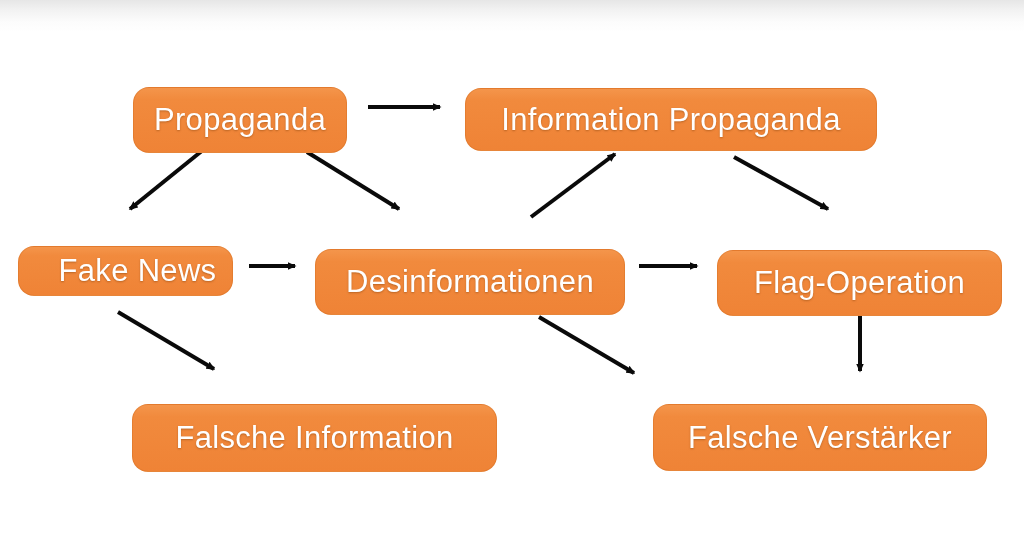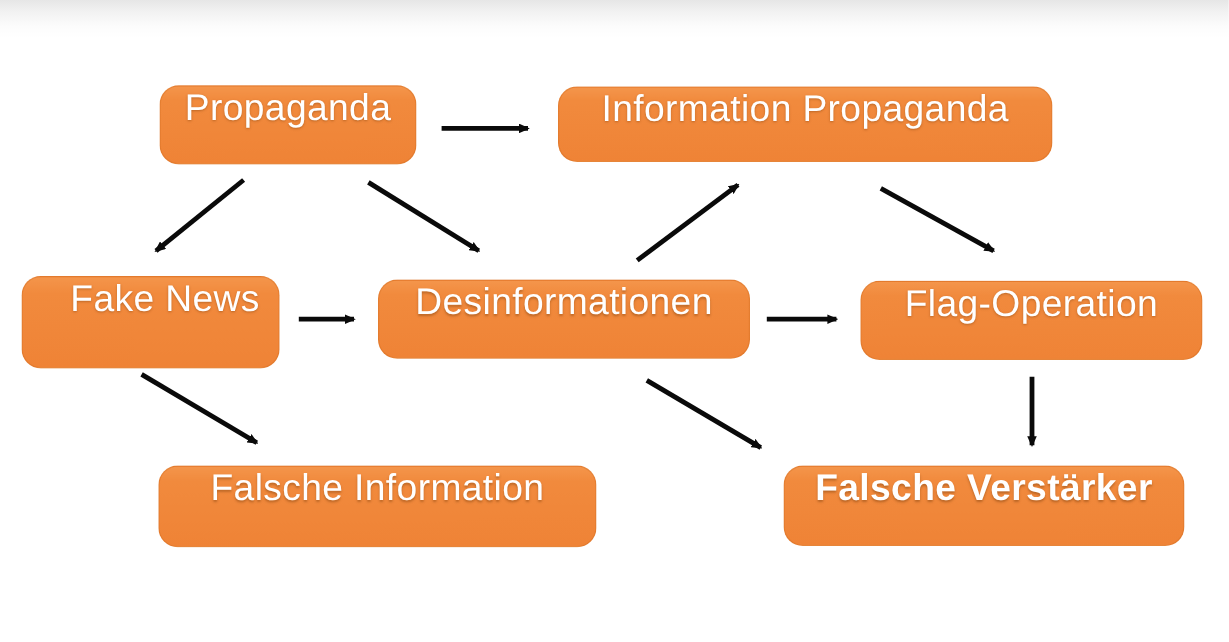--- a/index.html
+++ b/index.html
@@ -19,39 +19,41 @@
     position: absolute;
     left: 0;
     top: 0;
     width: 1024px;
     height: 535px;
     pointer-events: none;
   }
   .node {
     position: absolute;
     display: flex;
+    align-items: center;
     justify-content: center;
     background: linear-gradient(180deg, #f4954b 0%, #f18a3d 18%, #ef8336 100%);
     border: 1px solid rgba(205, 105, 30, 0.35);
     border-radius: 16px;
     box-sizing: border-box;
     color: #ffffff;
     font-size: 31px;
     letter-spacing: 0.01em;
     text-shadow: 0 1px 2px rgba(120, 60, 10, 0.45);
     white-space: nowrap;
+    margin-top: 16px;
   }
   
   #node-propaganda          { left: 133px; top:  71px; width: 214px; height: 66px; }
   #node-information-operation { left: 465px; top:  72px; width: 412px; height: 63px; }
-  #node-fake-news           { left:  18px; top: 230px; width: 215px; height: 77px; padding-left: 24px; }
+  #node-fake-news           { left:  18px; top: 230px; width: 215px; height: 50px; padding-left: 24px; }
   #node-desinformationen    { left: 315px; top: 233px; width: 310px; height: 66px; }
   #node-flag-operation      { left: 717px; top: 234px; width: 285px; height: 66px; }
   #node-falsche-nachrichten { left: 132px; top: 388px; width: 365px; height: 68px; }
-  #node-falsche-verstaerker { left: 653px; top: 388px; width: 334px; height: 67px; font-weight: bold; }
+  #node-falsche-verstaerker { left: 653px; top: 388px; width: 334px; height: 67px; }
 </style>
 </head>
 <body>
 
 <div class="stage">
 
   <svg class="edges-layer" viewBox="0 0 1024 535" xmlns="http://www.w3.org/2000/svg">
     <defs>
       <marker id="arrowhead" markerWidth="9" markerHeight="8" refX="7.5" refY="4" orient="auto" markerUnits="userSpaceOnUse">
         <path d="M0,0 L9,4 L0,8 Z" fill="#0a0a0a"></path>

